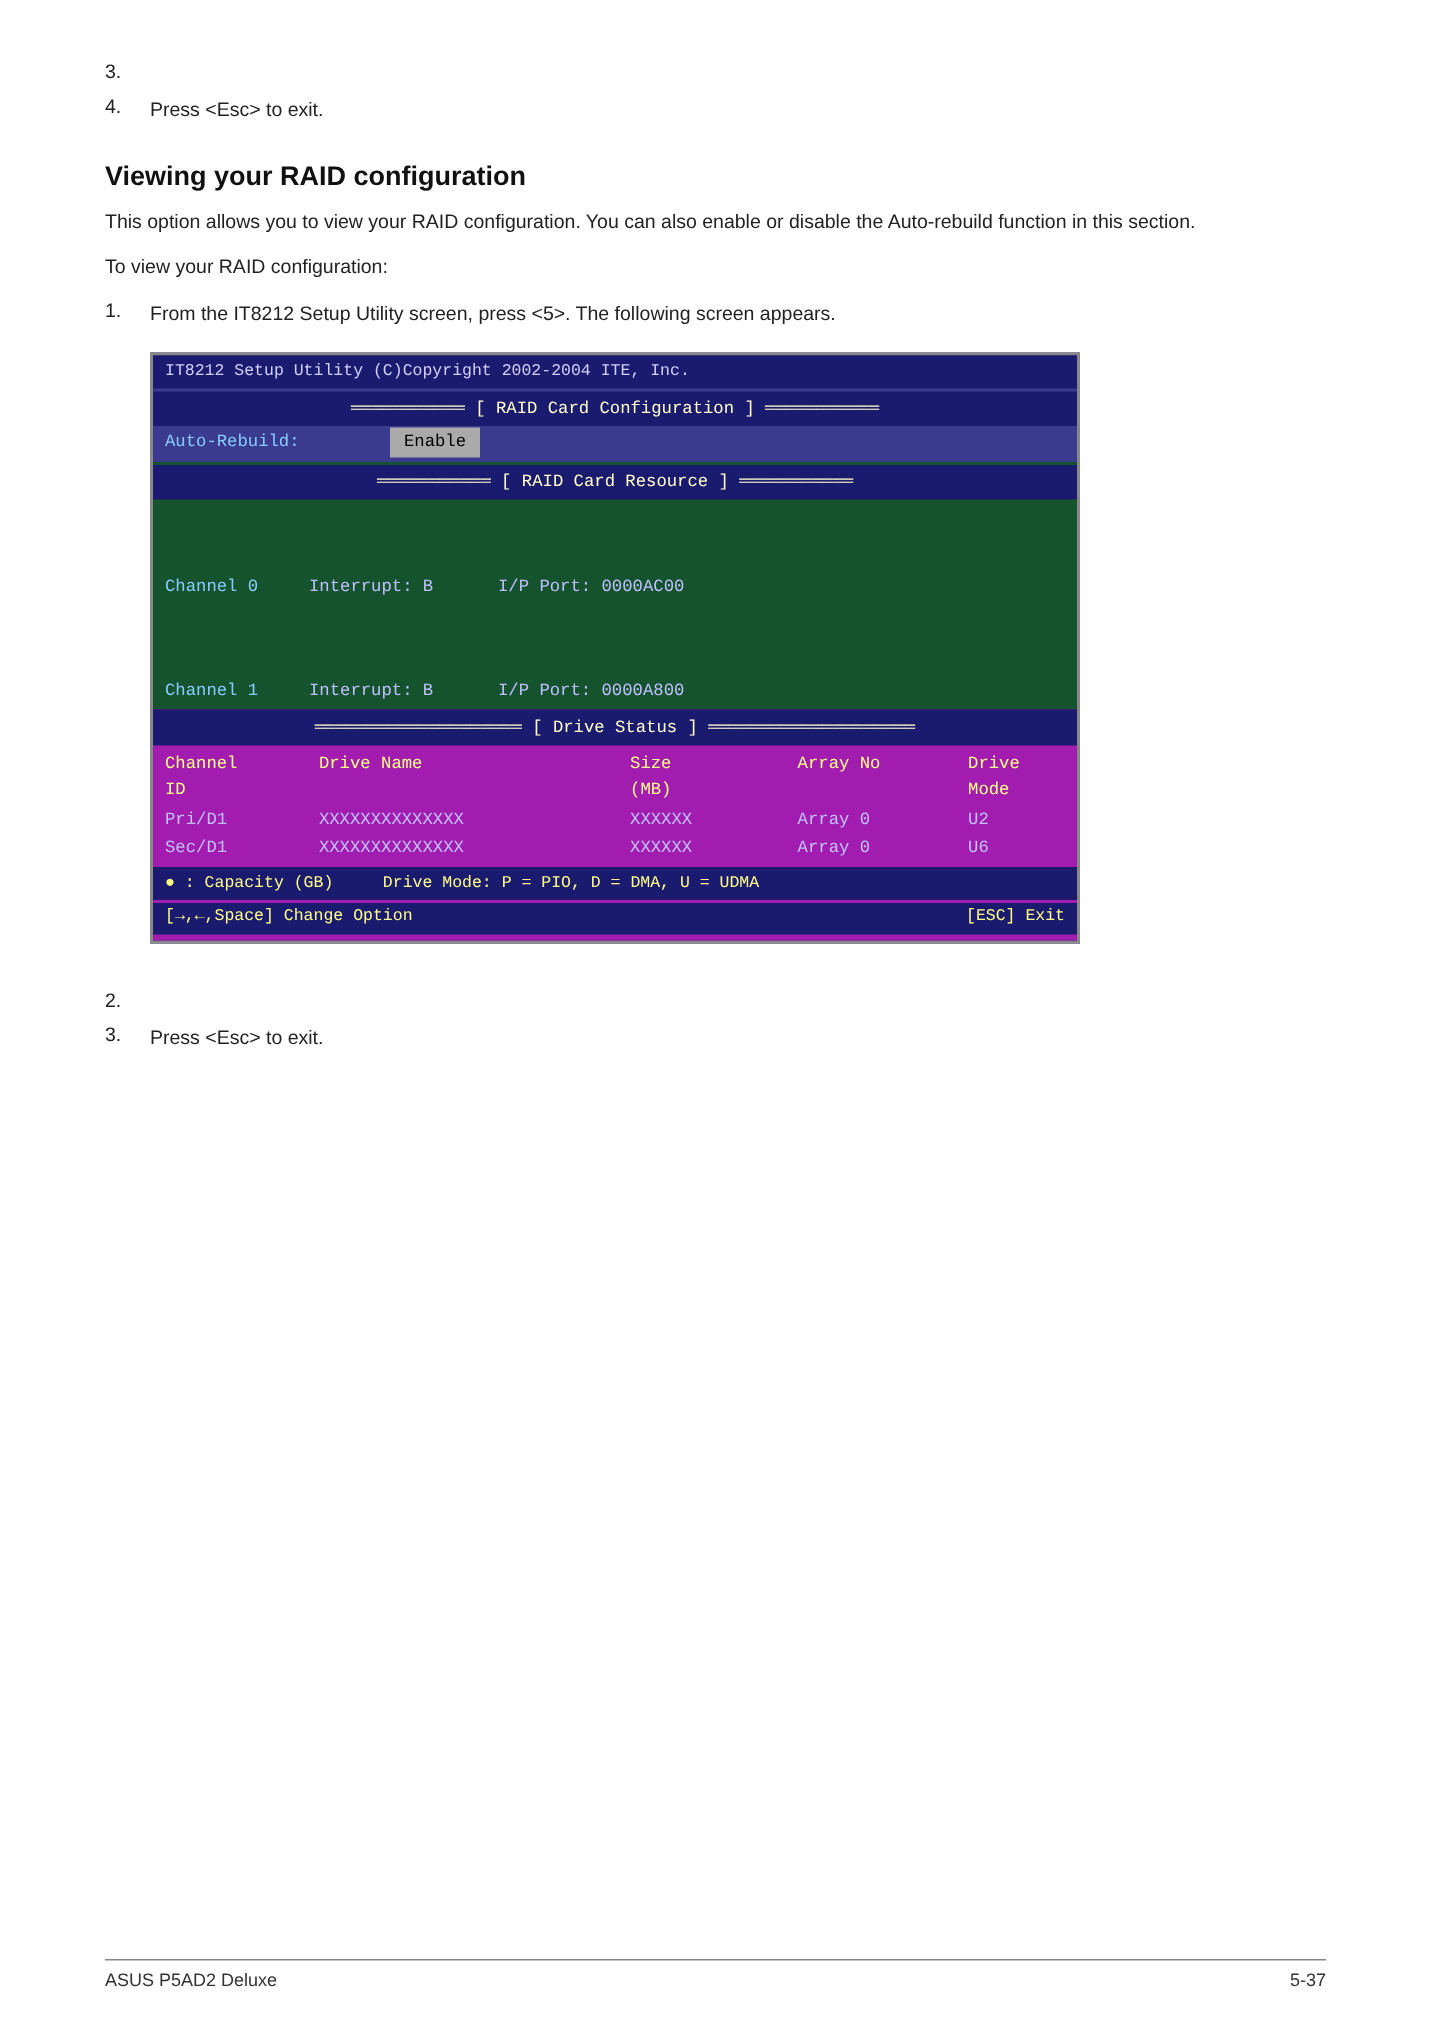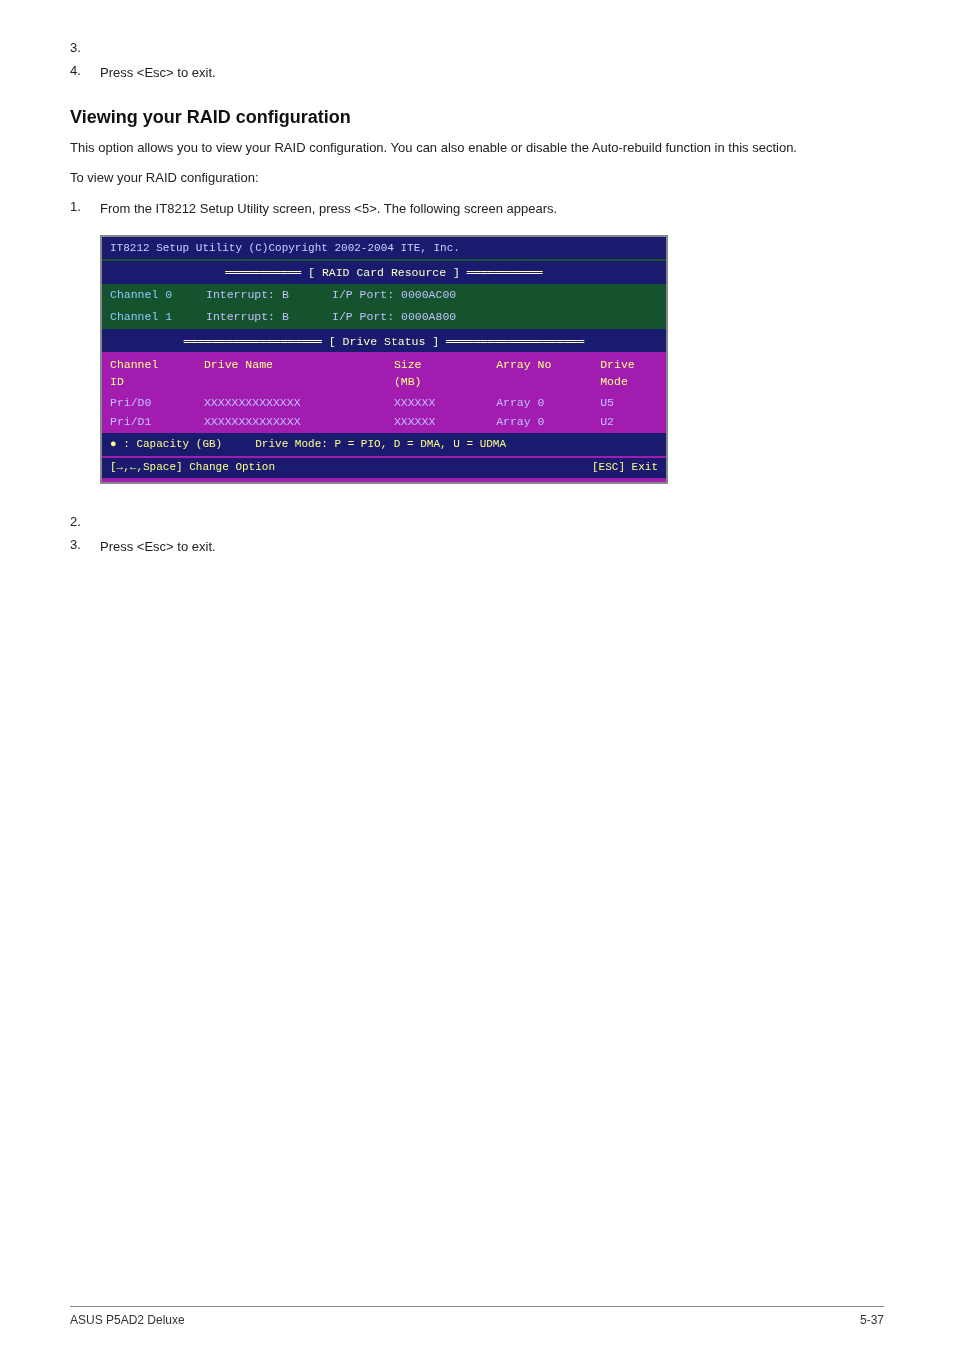--- a/index.html
+++ b/index.html
@@ -46,21 +46,21 @@
 
     
     .terminal {
       background: #1a1a6e;
       color: #c0c0ff;
       font-family: 'Courier New', Courier, monospace;
       font-size: 11.5px;
       padding: 0;
       margin: 16px 0 16px 0;
       border: 2px solid #888;
-      width: 568px;
+      width: 620px;
     }
     .terminal-title {
       background: #1a1a6e;
       color: #d0d0ff;
       padding: 3px 8px;
       font-size: 11px;
     }
     .terminal-section-header {
       text-align: center;
       color: #ffffaa;
@@ -80,20 +80,21 @@
       background: #aaaaaa;
       color: #000;
       padding: 1px 8px;
       min-width: 60px;
       text-align: center;
     }
     .resource-row {
       display: flex;
       padding: 2px 8px;
       gap: 16px;
+      margin-top: 48px;
     }
     .res-channel { color: #88ccff; min-width: 80px; }
     .res-interrupt { color: #c0c0ff; min-width: 110px; }
     .res-port { color: #c0c0ff; }
 
     
     .drive-table {
       width: 100%;
       border-collapse: collapse;
       margin: 0;
@@ -179,20 +180,30 @@
 <div class="list-item">
   <div class="list-num">1.</div>
   <div class="list-content">
     <span>From the IT8212 Setup Utility screen, press &lt;5&gt;. The following screen appears.</span>
 
     
     <div class="terminal">
 
       <div class="terminal-title">IT8212 Setup Utility (C)Copyright 2002-2004 ITE, Inc.</div>
 
+      <div style="background:#3a3a8e; padding:2px 0;">
+        <div class="terminal-section-header">
+          <span style="color:#ffffcc;">═══════════ </span><span style="color:#ffffcc;">[ RAID Card Configuration ]</span><span style="color:#ffffcc;"> ═══════════</span>
+        </div>
+        <div class="terminal-row">
+          <span class="terminal-label">Auto-Rebuild:</span>
+          <span style="display:inline-block; width:60px;"></span>
+          <span class="terminal-value">Enable</span>
+        </div>
+      </div>
 
       <div style="background:#14532d; padding:2px 0;">
         <div class="terminal-section-header">
           <span style="color:#ffffcc;">═══════════ </span><span style="color:#ffffcc;">[ RAID Card Resource ]</span><span style="color:#ffffcc;"> ═══════════</span>
         </div>
         <div class="resource-row">
           <span class="res-channel">Channel 0</span>
           <span class="res-interrupt">Interrupt: B</span>
           <span class="res-port">I/P Port: 0000AC00</span>
         </div>
@@ -211,33 +222,33 @@
           <thead>
             <tr class="drive-header-row">
               <th class="col-channel">Channel<br>ID</th>
               <th class="col-drive">Drive Name</th>
               <th class="col-size">Size<br>(MB)</th>
               <th class="col-array">Array No</th>
               <th class="col-mode">Drive<br>Mode</th>
             </tr>
           </thead>
           <tbody id="drive-table-body">
-          <tr>
-    <td class="col-channel">Pri/D0</td>
-    <td class="col-drive">XXXXXXXXXXXXXX</td>
-    <td class="col-size">XXXXXX</td>
-    <td class="col-array">Array 0</td>
-    <td class="col-mode">U5</td>
-  </tr>
               <tr>
     <td class="col-channel">Pri/D1</td>
     <td class="col-drive">XXXXXXXXXXXXXX</td>
     <td class="col-size">XXXXXX</td>
     <td class="col-array">Array 0</td>
     <td class="col-mode">U2</td>
+  </tr>
+              <tr>
+    <td class="col-channel">Sec/D1</td>
+    <td class="col-drive">XXXXXXXXXXXXXX</td>
+    <td class="col-size">XXXXXX</td>
+    <td class="col-array">Array 0</td>
+    <td class="col-mode">U6</td>
   </tr>
             </tbody>
         </table>
         <div class="footer-bar">
           <span class="footer-left">
             <span>● : Capacity (GB)</span>
             &nbsp;&nbsp;&nbsp;
             <span>Drive Mode: P = PIO, D = DMA, U = UDMA</span>
           </span>
           <span></span>

